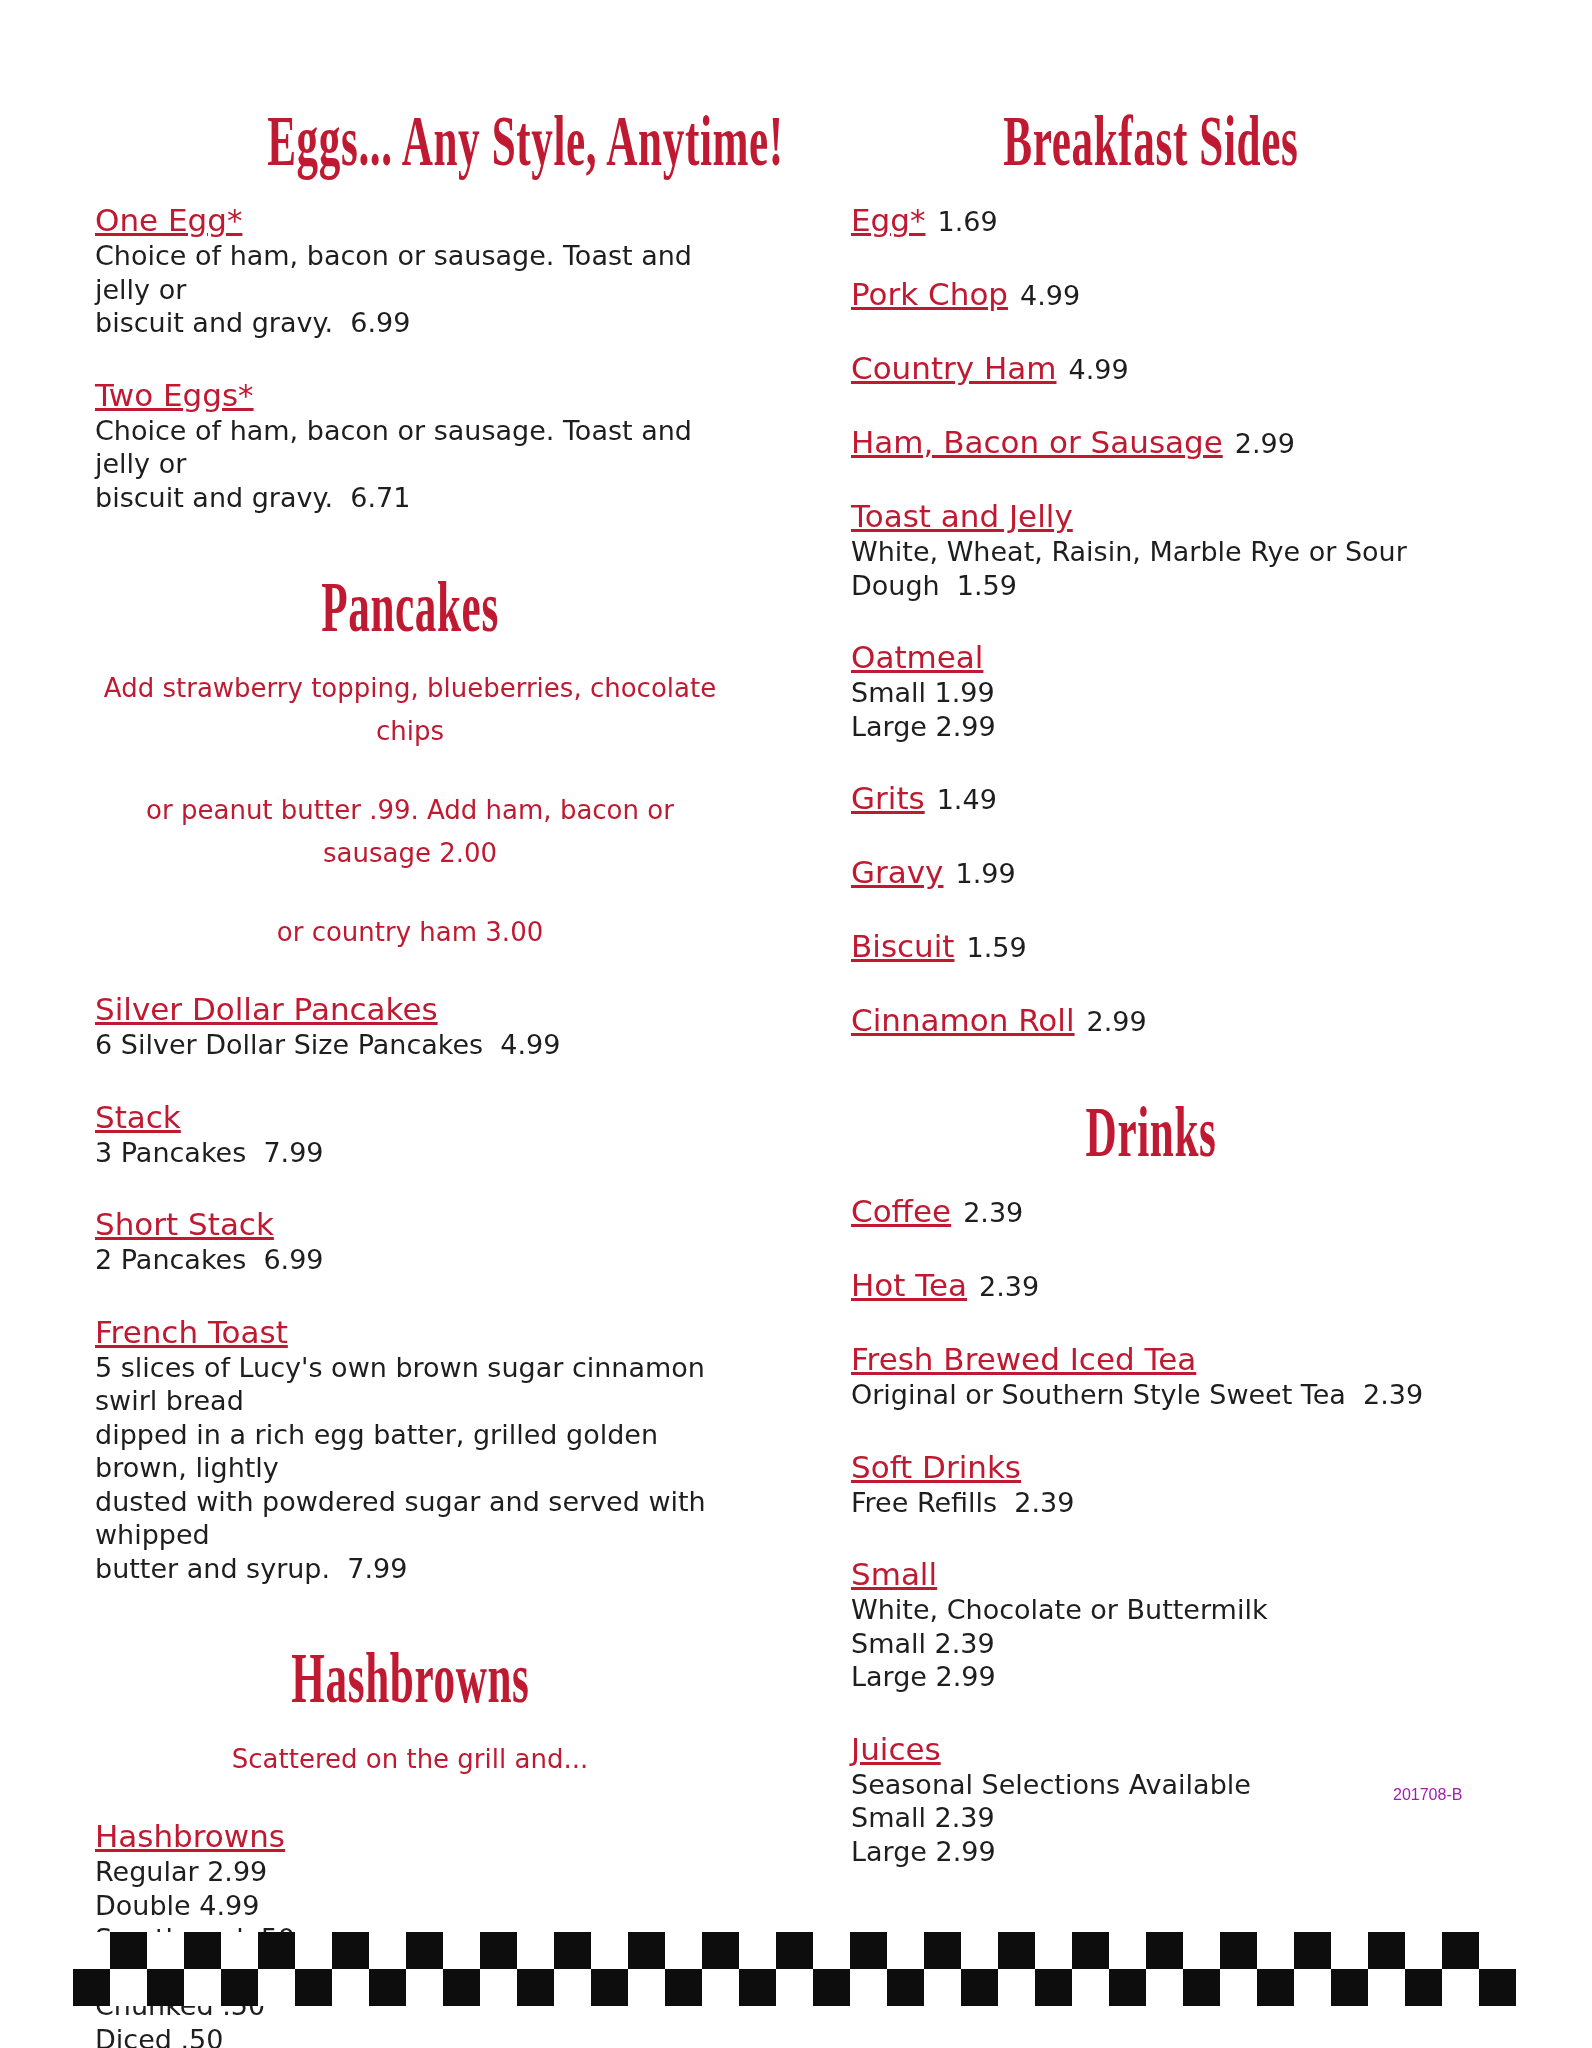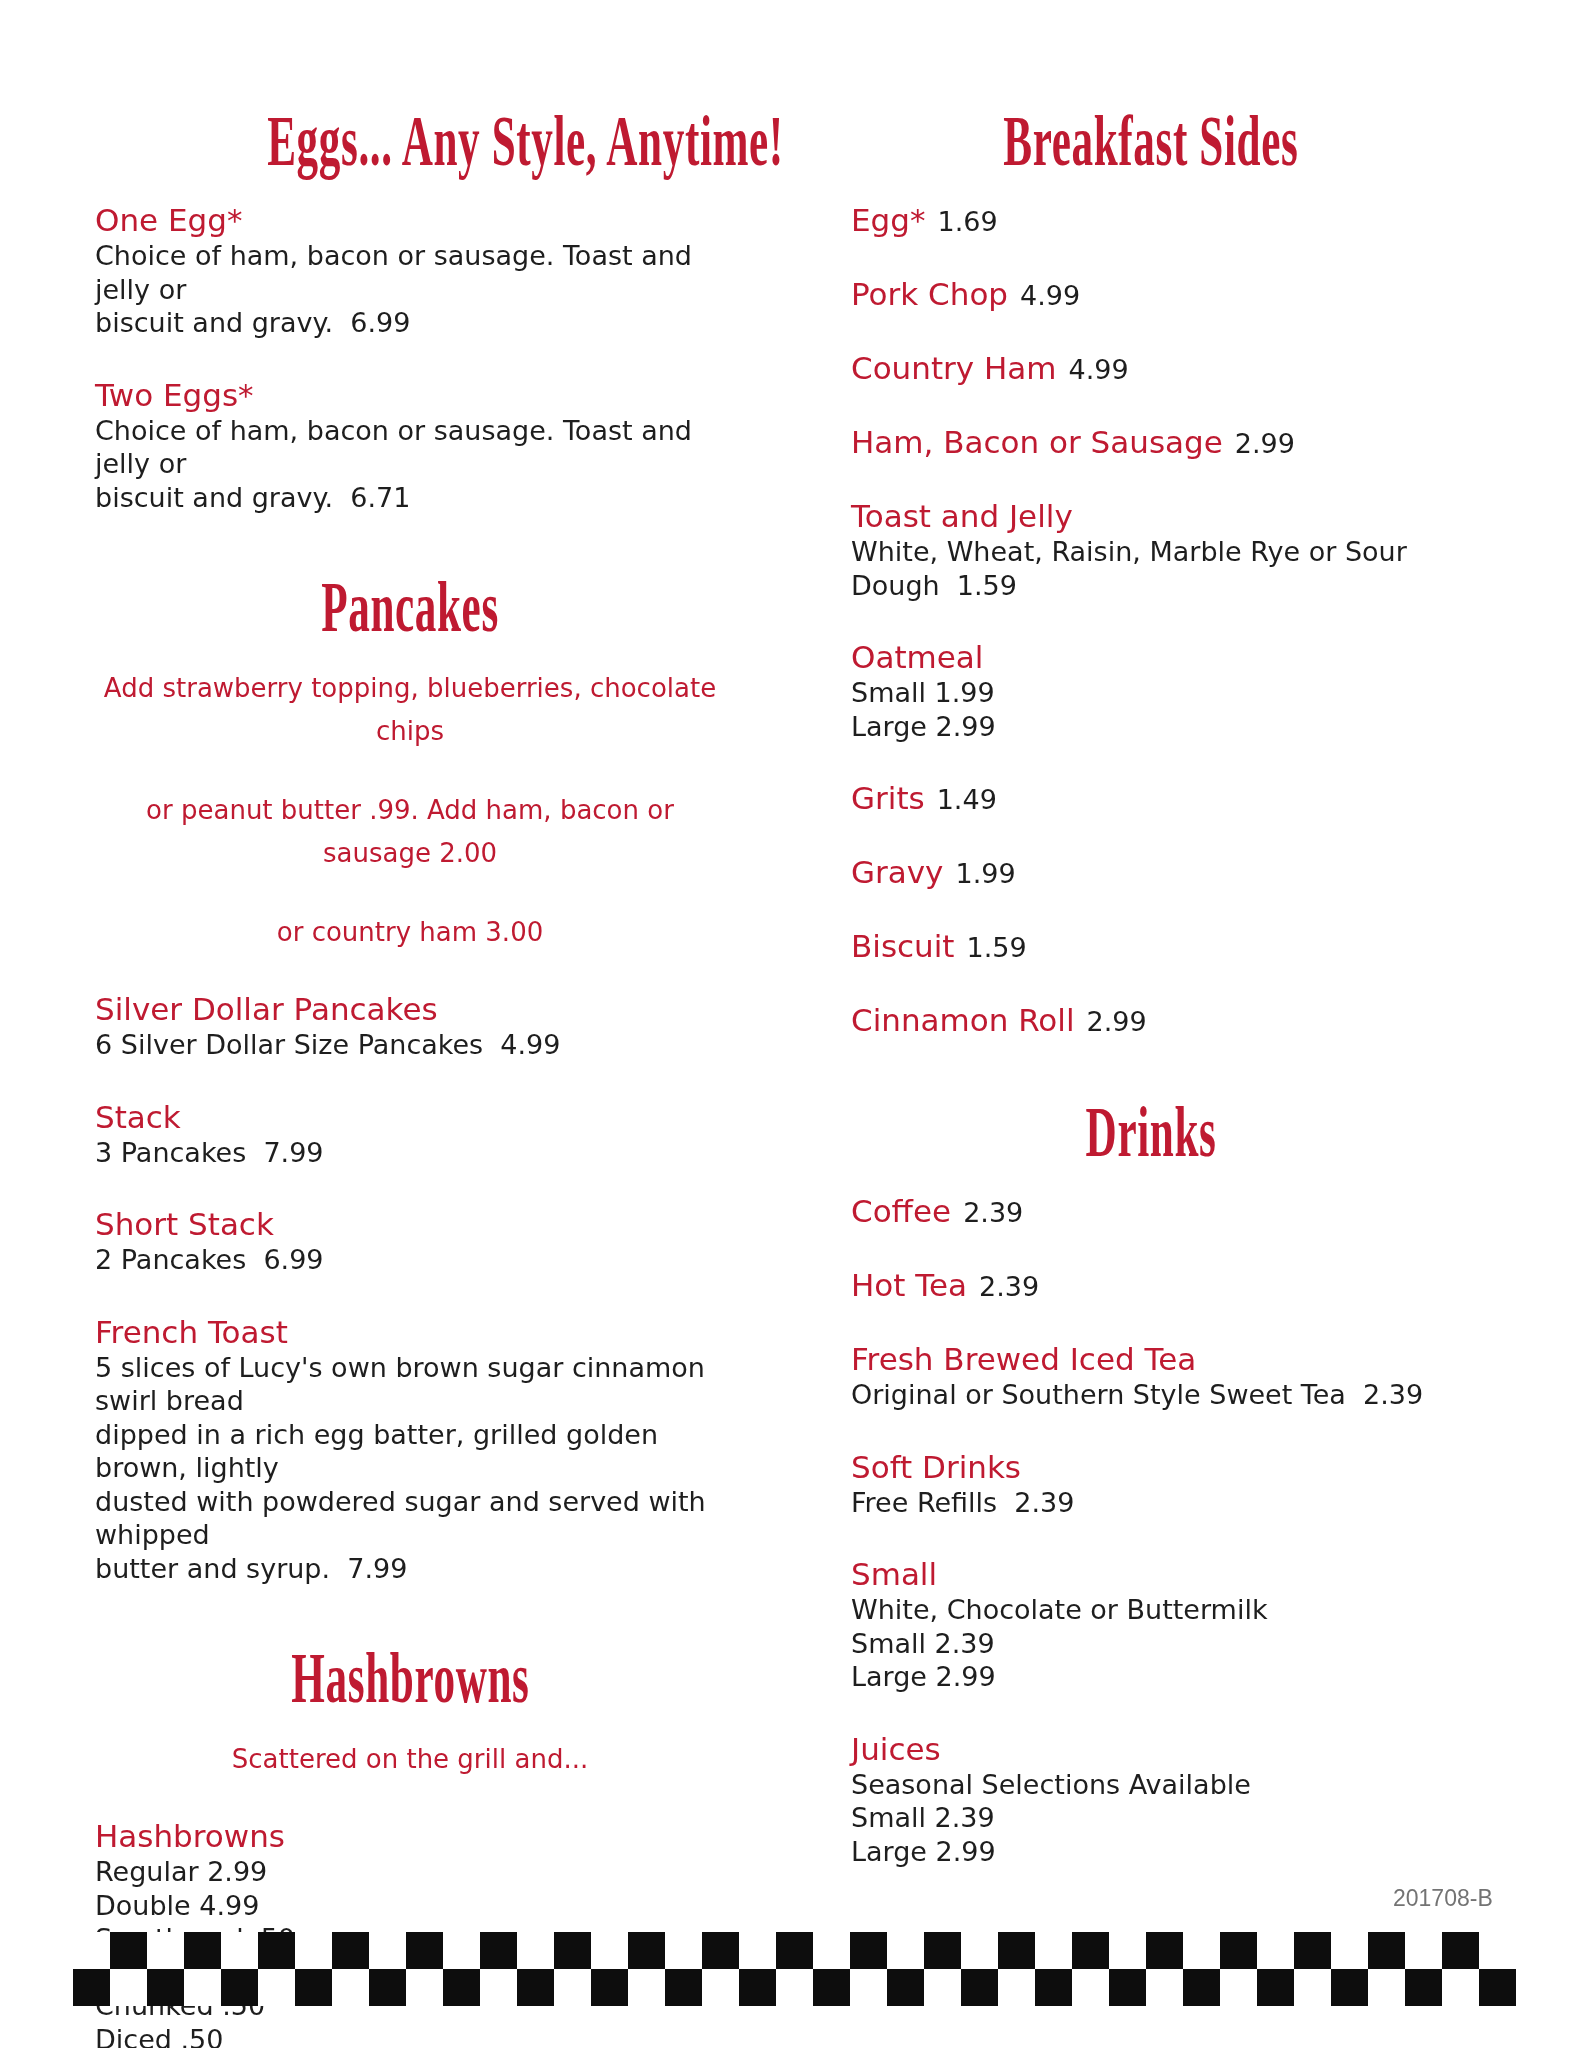--- a/index.html
+++ b/index.html
@@ -47,37 +47,38 @@
     line-height:43px;
     margin:2px 0 36px 0;
   }
   .items{margin-top:2px;}
   .item{margin-bottom:36px;}
   .item:last-child{margin-bottom:0;}
   .item-name{
     color:var(--red);
     font-size:31px;
     line-height:38px;
+    text-decoration:underline;
   }
   .item-price{
     color:var(--ink);
     font-size:27px;
     margin-left:12px;
   }
   .item-line{
     font-size:27px;
     line-height:33.5px;
     white-space:pre-wrap;
   }
   #doc-code{
     position:absolute;
-    left:1393px;top:1885px;
+    left:1393px;top:1786px;
     font-family:"Liberation Sans", sans-serif;
-    font-size:23px;
-    color:#737373;
+    font-size:16px;
+    color:#a21caf;
   }
   #checker{
     position:absolute;
     left:73px;top:1932px;
     width:1443px;height:74px;
     background:repeating-conic-gradient(#0d0d0d 0% 25%, #ffffff 0% 50%);
     background-size:74px 74px;
   }
 </style>
 </head>

